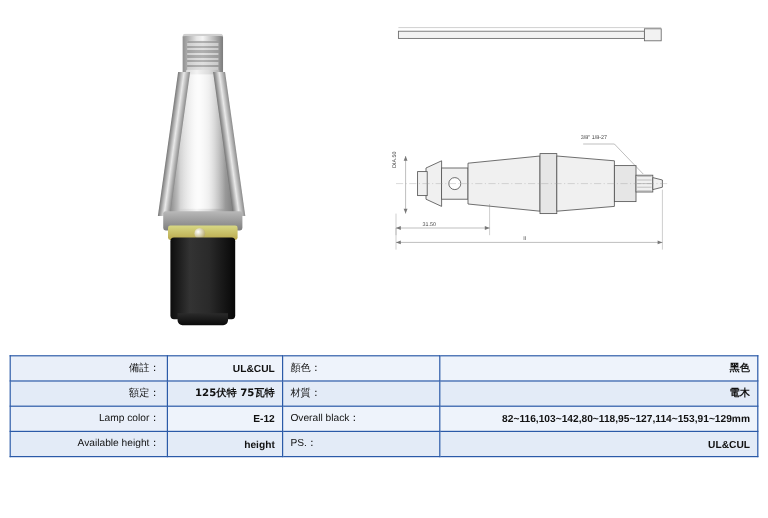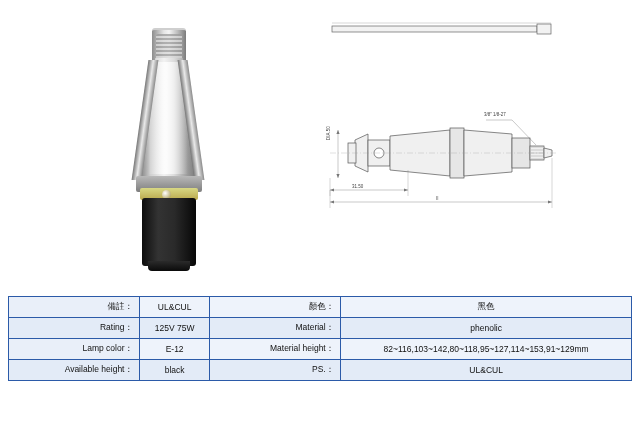--- a/index.html
+++ b/index.html
@@ -81,22 +81,22 @@
   }
   .spec td{
     border:1px solid #2b5aa8;
     height:20px;
     padding:0 6px;
     background:#eef3fb;
     white-space:nowrap;
   }
   .spec tr:nth-child(even) td{background:#e3ebf7;}
   .spec td.lbl{text-align:right;width:118px;background:#e9eff9;}
-  .spec td.val{text-align:center;}
-  .spec td.lbl2{text-align:right;width:118px;}
+  .spec td.val{text-align:right;font-weight:bold;}
+  .spec td.lbl2{width:118px;}
   .zh{font-family:"DejaVu Sans", sans-serif;}
 </style>
 </head>
 <body>
 
 <div class="page">
 
   <div class="photo-area">
     <div class="lamp">
       <div class="cap-top"></div>
@@ -177,33 +177,33 @@
 
   <table class="spec">
     <tbody>
       <tr>
         <td class="lbl zh">備註：</td>
         <td class="val">UL&amp;CUL</td>
         <td class="lbl2 zh">顏色：</td>
         <td class="val zh">黑色</td>
       </tr>
       <tr>
-        <td class="lbl">Rating：</td>
-        <td class="val">125V 75W</td>
-        <td class="lbl2">Material：</td>
-        <td class="val">phenolic</td>
+        <td class="lbl zh">額定：</td>
+        <td class="val zh">125伏特 75瓦特</td>
+        <td class="lbl2 zh">材質：</td>
+        <td class="val zh">電木</td>
       </tr>
       <tr>
         <td class="lbl">Lamp color：</td>
         <td class="val">E-12</td>
-        <td class="lbl2">Material height：</td>
+        <td class="lbl2">Overall black：</td>
         <td class="val">82~116,103~142,80~118,95~127,114~153,91~129mm</td>
       </tr>
       <tr>
         <td class="lbl">Available height：</td>
-        <td class="val">black</td>
+        <td class="val">height</td>
         <td class="lbl2">PS.：</td>
         <td class="val">UL&amp;CUL</td>
       </tr>
     </tbody>
   </table>
 
 </div>
 
 </body></html>

